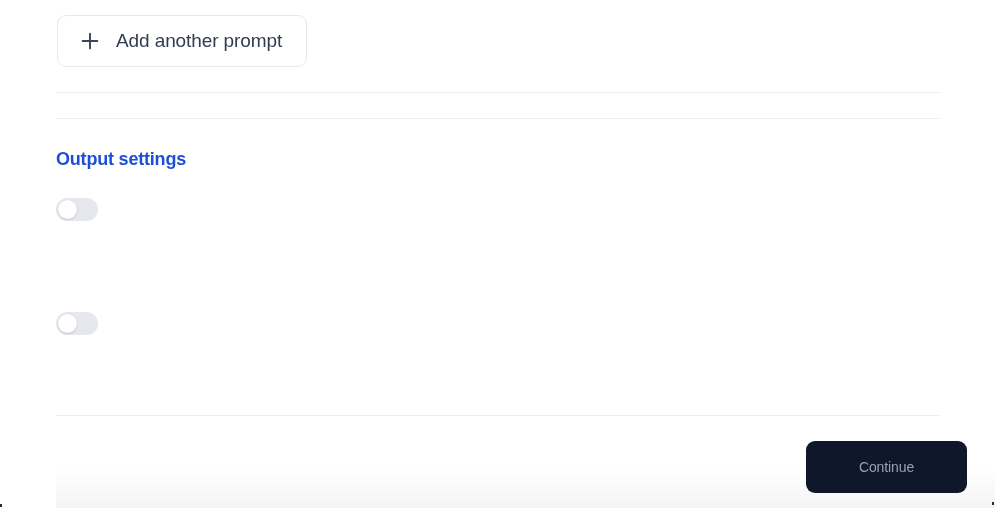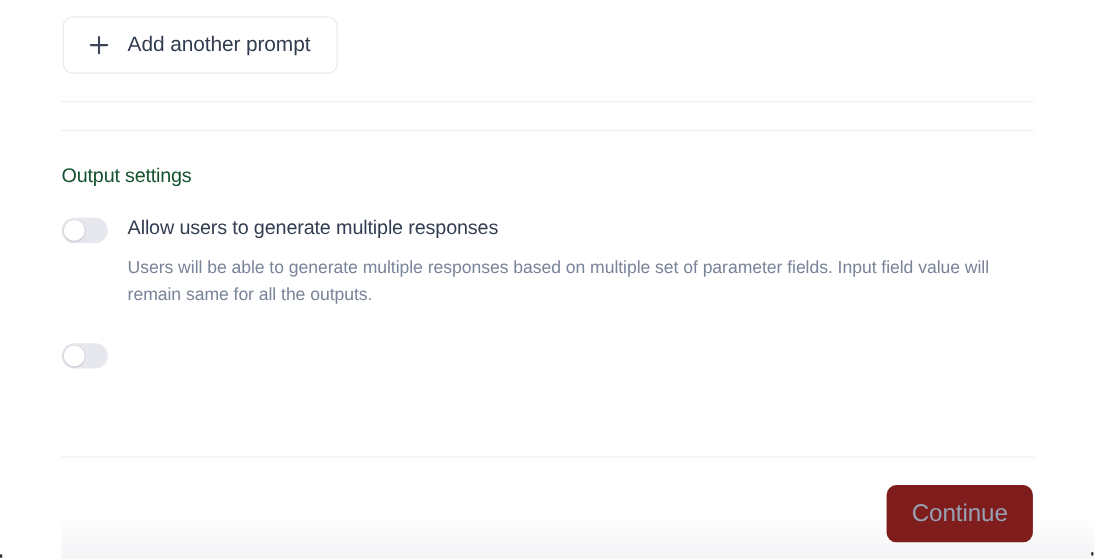--- a/index.html
+++ b/index.html
@@ -69,22 +69,22 @@
   .divider.d1 { top: 92px; }
   .divider.d2 { top: 118px; }
   .divider.d3 { top: 415px; }
 
   
   .section-title {
     position: absolute;
     left: 56px;
     top: 149px;
     font-size: 18px;
-    font-weight: normal;
-    color: #14532d;
+    font-weight: bold;
+    color: #1d4ed8;
     letter-spacing: -0.2px;
   }
 
   .setting-row {
     position: absolute;
     left: 56px;
     width: 890px;
     display: flex;
     align-items: flex-start;
   }
@@ -138,28 +138,28 @@
     left: 56px;
     right: 0;
     top: 468px;
     height: 40px;
     background: linear-gradient(to bottom, #ffffff 0%, #fbfbfc 35%, #f3f4f6 100%);
   }
   .continue-btn {
     position: absolute;
     left: 806px;
     top: 441px;
-    width: 133px;
+    width: 161px;
     height: 52px;
     border: none;
     border-radius: 9px;
-    background: #7f1d1d;
+    background: #0f172a;
     color: #98a1b3;
     font-family: "Liberation Sans", sans-serif;
-    font-size: 22px;
+    font-size: 14px;
     letter-spacing: -0.1px;
     cursor: default;
   }
 
   
   .corner-mark {
     position: absolute;
     width: 2px;
     height: 3px;
     background: #2b2b2b;
@@ -185,24 +185,20 @@
 
   <div class="divider d1"></div>
   <div class="divider d2"></div>
 
   <div class="section-title">Output settings</div>
 
   <div class="setting-row row1">
     <div class="toggle">
       <div class="knob"></div>
     </div>
-    <div class="setting-text">
-      <div class="setting-label">Allow users to generate multiple responses</div>
-      <div class="setting-desc">Users will be able to generate multiple responses based on multiple set of parameter fields. Input field value will remain same for all the outputs.</div>
-    </div>
   </div>
 
   <div class="setting-row row2">
     <div class="toggle">
       <div class="knob"></div>
     </div>
   </div>
 
   <div class="divider d3"></div>
 

